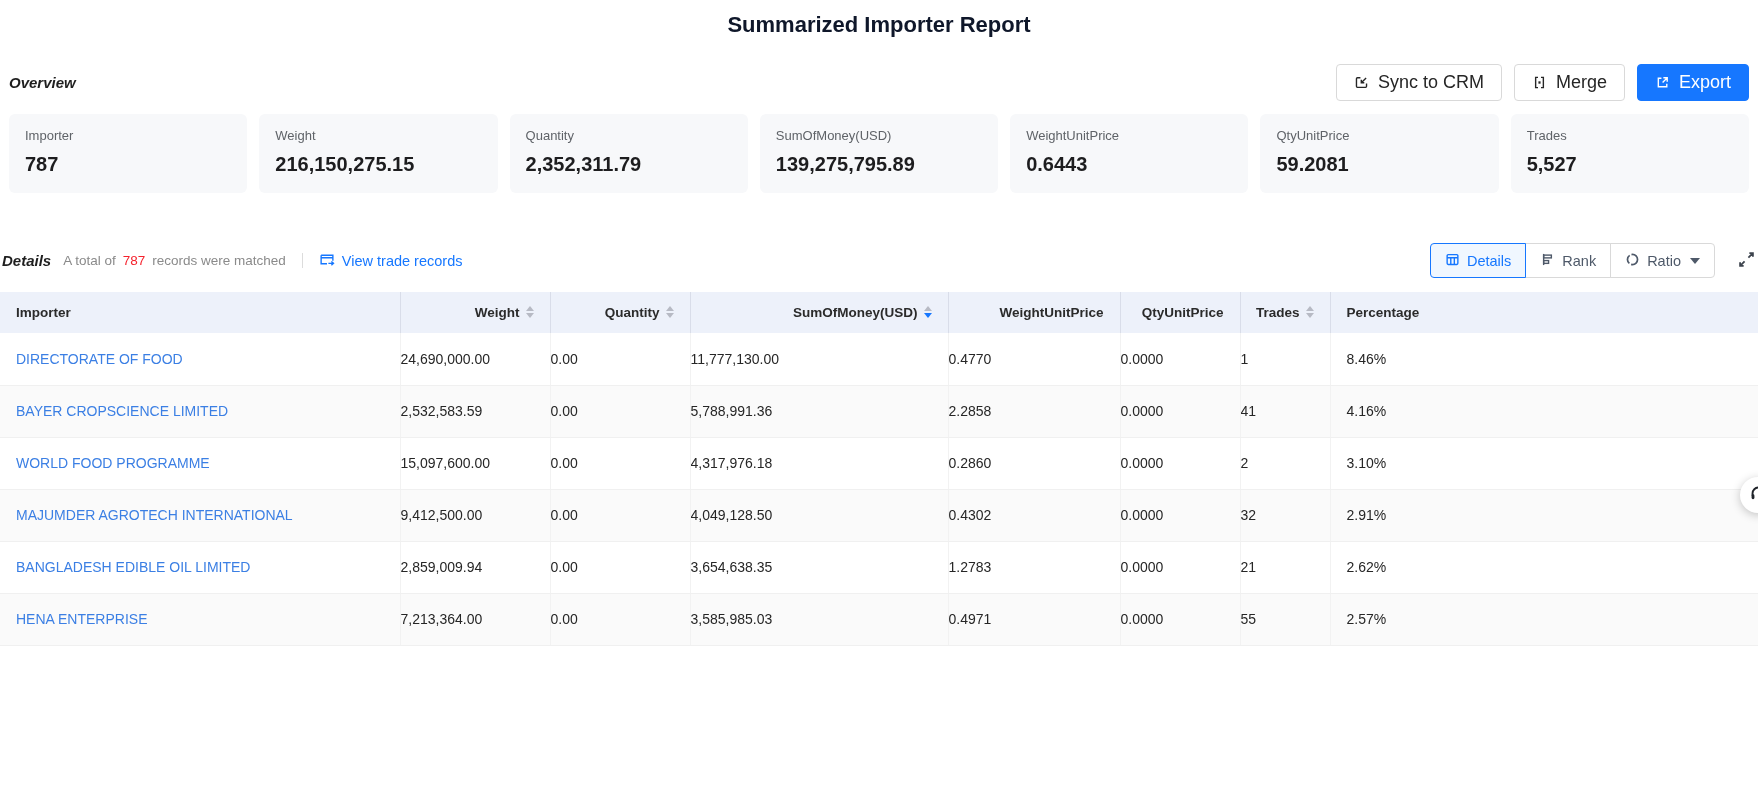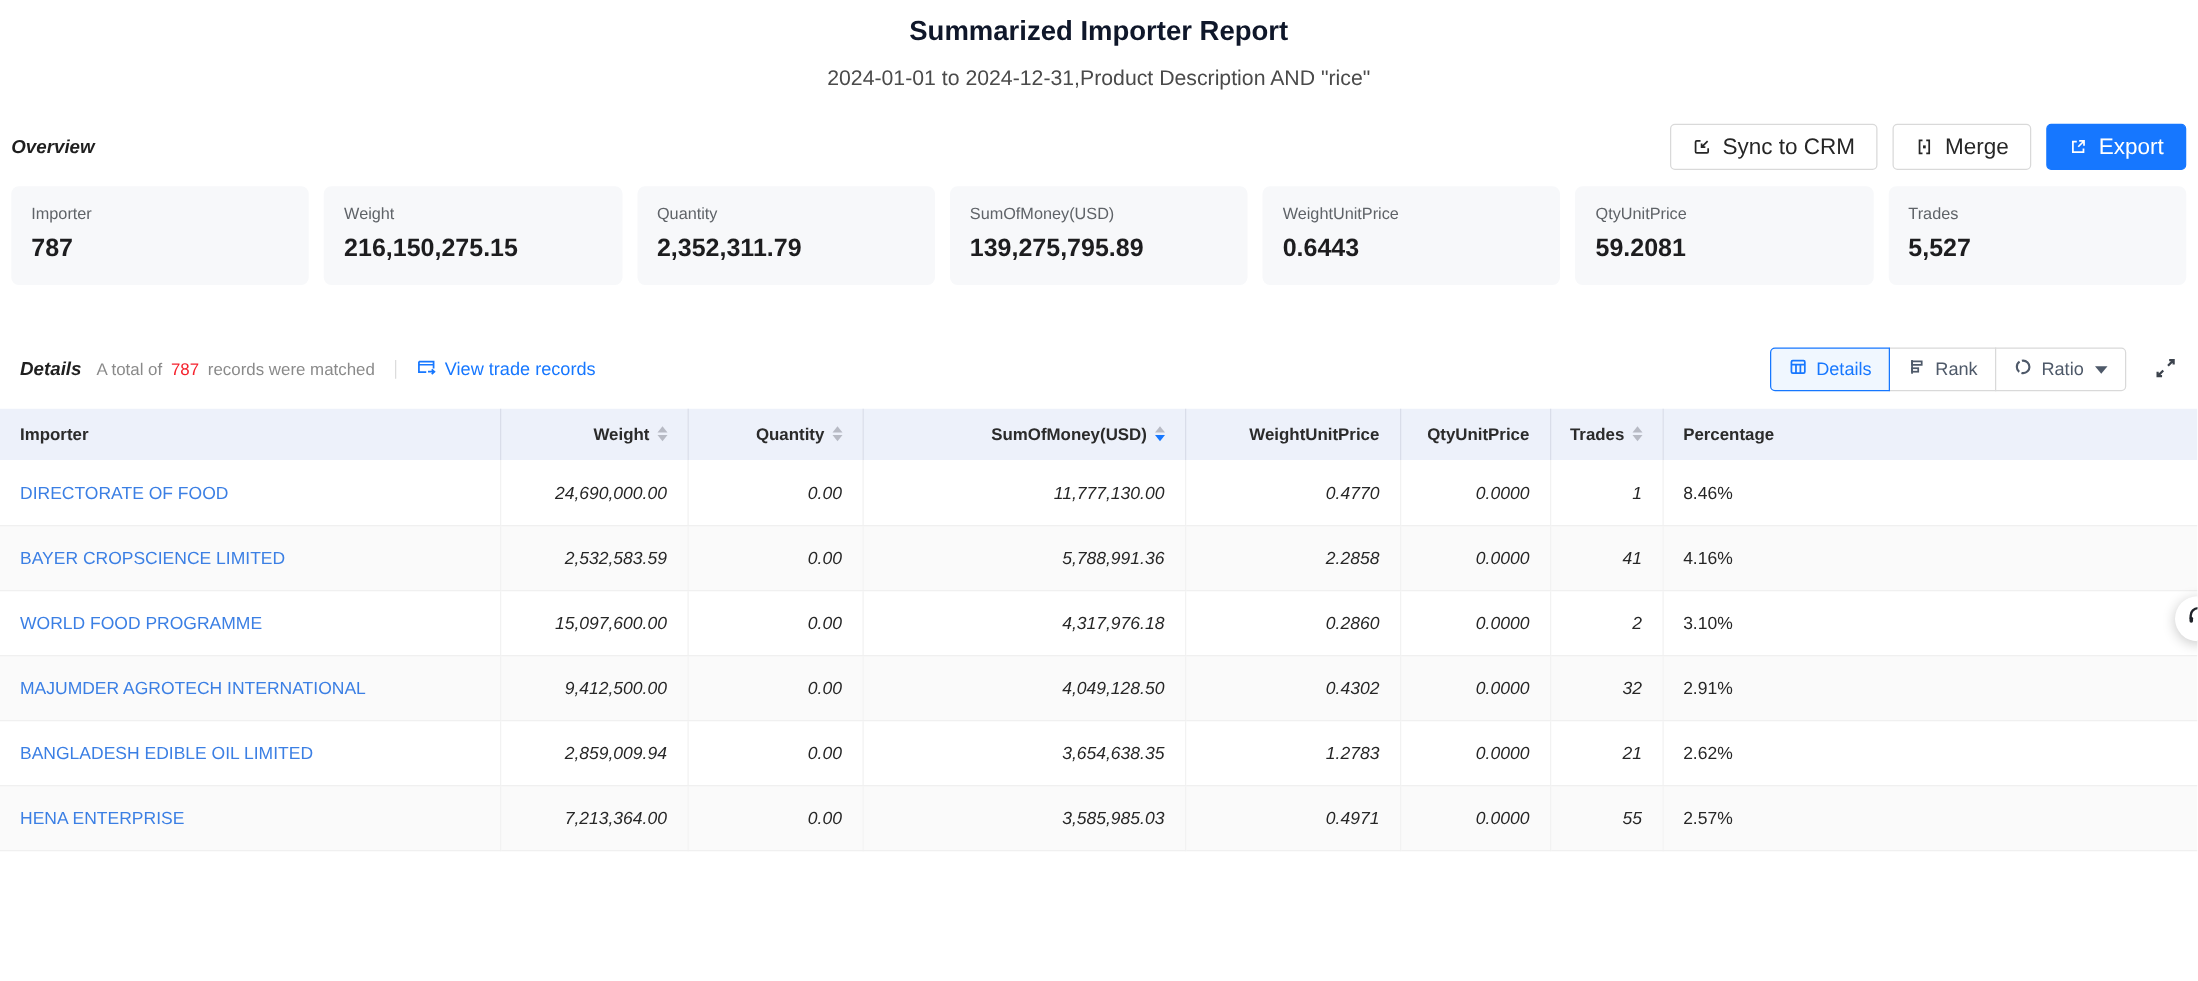--- a/index.html
+++ b/index.html
@@ -21,21 +21,21 @@
   .btn svg { display: block; }
   .btn-primary { background: #1677ff; border-color: #1677ff; color: #fff; }
 
   
   .cards { display: flex; gap: 12px; padding: 0 9px; margin-top: 13px; }
   .card { flex: 1 1 0; background: #f7f8fa; border-radius: 6px; padding: 14px 16px 17px; }
   .card-label { font-size: 13px; color: #5f6368; }
   .card-value { margin-top: 10px; font-size: 20px; font-weight: 700; color: #1d1d1f; }
 
   
-  .details-bar { margin-top: 50px; padding: 0 16px; display: flex; justify-content: space-between; }
+  .details-bar { margin-top: 50px; padding: 0 2px; display: flex; justify-content: space-between; }
   .details-left { display: flex; align-items: center; }
   .matched { margin-left: 12px; font-size: 13.5px; color: #8a8a8a; display: inline-flex; gap: 7px; align-items: center; }
   .matched .count { color: #f5222d; }
   .vdivider { width: 1px; height: 15px; background: #dcdcdc; margin: 0 16px; }
   .trade-link { display: inline-flex; align-items: center; gap: 7px; font-size: 14.5px; color: #1677ff; text-decoration: none; cursor: pointer; }
   .details-right { display: flex; align-items: center; gap: 22px; }
   .segmented { display: flex; }
   .seg-btn { height: 35px; padding: 0 14px; display: inline-flex; align-items: center; gap: 7px;
     background: #fff; border: 1px solid #d9d9d9; font-size: 14.5px; color: #4e5969; font-family: inherit; cursor: pointer; }
   .seg-btn + .seg-btn { margin-left: -1px; }
@@ -50,39 +50,38 @@
   table { width: 100%; border-collapse: collapse; margin-top: 14px; table-layout: fixed; }
   thead th { height: 41px; background: #edf1fa; font-size: 13.5px; font-weight: 700; color: #2b2b2b;
     border-right: 1px solid #d9dde9; white-space: nowrap; }
   thead th:last-child { border-right: none; }
   th.al-left { text-align: left; padding-left: 16px; }
   th.al-right { text-align: right; padding-right: 16px; }
   td { height: 52px; font-size: 14px; color: #262626; border-bottom: 1px solid #f0f0f0;
     border-right: 1px solid #f2f2f2; white-space: nowrap; overflow: hidden; }
   td:last-child { border-right: none; }
   td.al-left { text-align: left; padding-left: 16px; }
-  td.al-right { text-align: right; padding-right: 16px; font-style: italic; }
+  td.al-right { padding-right: 16px; }
   tbody tr:nth-child(even) { background: #fafafa; }
   .importer-link { color: #3b7fe4; text-decoration: none; cursor: pointer; }
   .sorter { display: inline-flex; flex-direction: column; vertical-align: middle; margin-left: 6px; gap: 2px; position: relative; top: -1px; }
   .s-up { width: 0; height: 0; border-left: 4.5px solid transparent; border-right: 4.5px solid transparent; border-bottom: 5.5px solid #b7bac4; }
   .s-down { width: 0; height: 0; border-left: 4.5px solid transparent; border-right: 4.5px solid transparent; border-top: 5.5px solid #b7bac4; }
   .s-down.on { border-top-color: #1677ff; }
 
   
   .float-help { position: absolute; left: 1740px; top: 477px; width: 36px; height: 36px; border-radius: 50%;
     background: #fff; box-shadow: 0 2px 10px rgba(0,0,0,.22); display: flex; align-items: center; justify-content: center;
     color: #1f2329; cursor: pointer; }
 </style>
 </head>
 <body>
 
 <header class="report-header">
   <div class="report-title">Summarized Importer Report</div>
-  <div class="report-subtitle">2024-01-01 to 2024-12-31,Product Description AND "rice"</div>
 </header>
 
 <div class="overview-bar">
   <span class="section-title">Overview</span>
   <div class="actions">
     <button class="btn">
       <span>
           <svg width="15" height="15" viewBox="0 0 14 14" fill="none" stroke="currentColor" stroke-width="1.3">
         <path d="M6 2.5H3.2a.9.9 0 0 0-.9.9v7.2a.9.9 0 0 0 .9.9h7.6a.9.9 0 0 0 .9-.9V8"></path>
         <path d="M11.3 2.7 6.8 7.2M6.8 4.4v2.8h2.8"></path>

